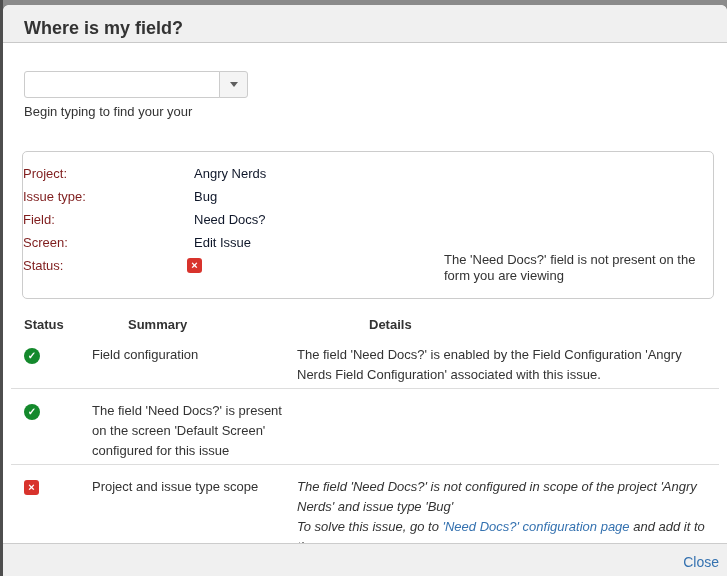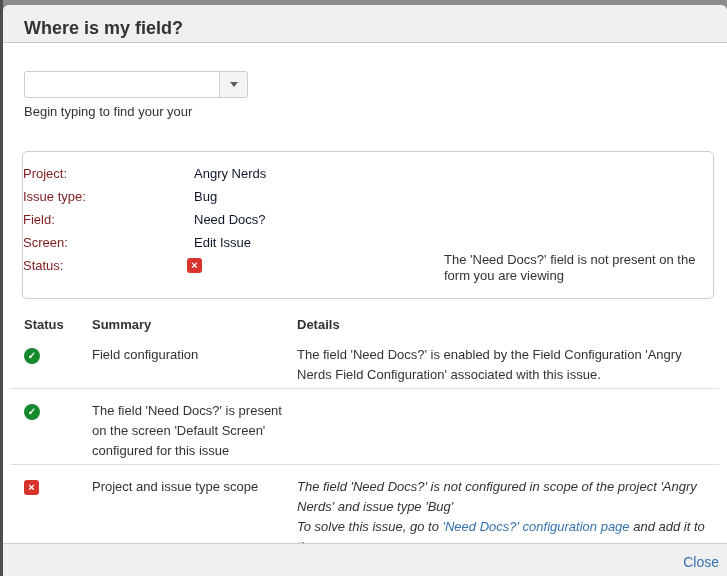--- a/index.html
+++ b/index.html
@@ -62,21 +62,21 @@
   }
   .icon-check {
     display:inline-flex; width:16px; height:16px; border-radius:50%;
     background:#14892c; color:#fff; align-items:center; justify-content:center;
     font-size:10px; font-weight:bold; line-height:1;
   }
 
   
   .results { position:absolute; left:8px; top:303px; width:708px; }
   .t-row { display:grid; grid-template-columns:68px 205px 1fr; padding:0 8px 0 13px; font-size:13px; }
-  .t-head { font-weight:bold; color:#333; padding-top:9px; line-height:16px; }
+  .t-head { font-weight:bold; color:#333; padding-top:9px; line-height:16px;gap:36px; }
   .t-data { padding-top:12px; padding-bottom:3px; line-height:20px; color:#333; }
   .t-data + .t-data { border-top:1px solid #ddd; }
   .t-data p { margin:0;font-style:italic; }
   .details-cell { max-width:422px; }
   a.inline-link { color:#3572b0; text-decoration:none; cursor:pointer; }
 
   
   .dlg-footer {
     position:absolute; left:0; bottom:0; width:100%; height:33px;
     background:#f0f0f0; border-top:1px solid #ccc;

